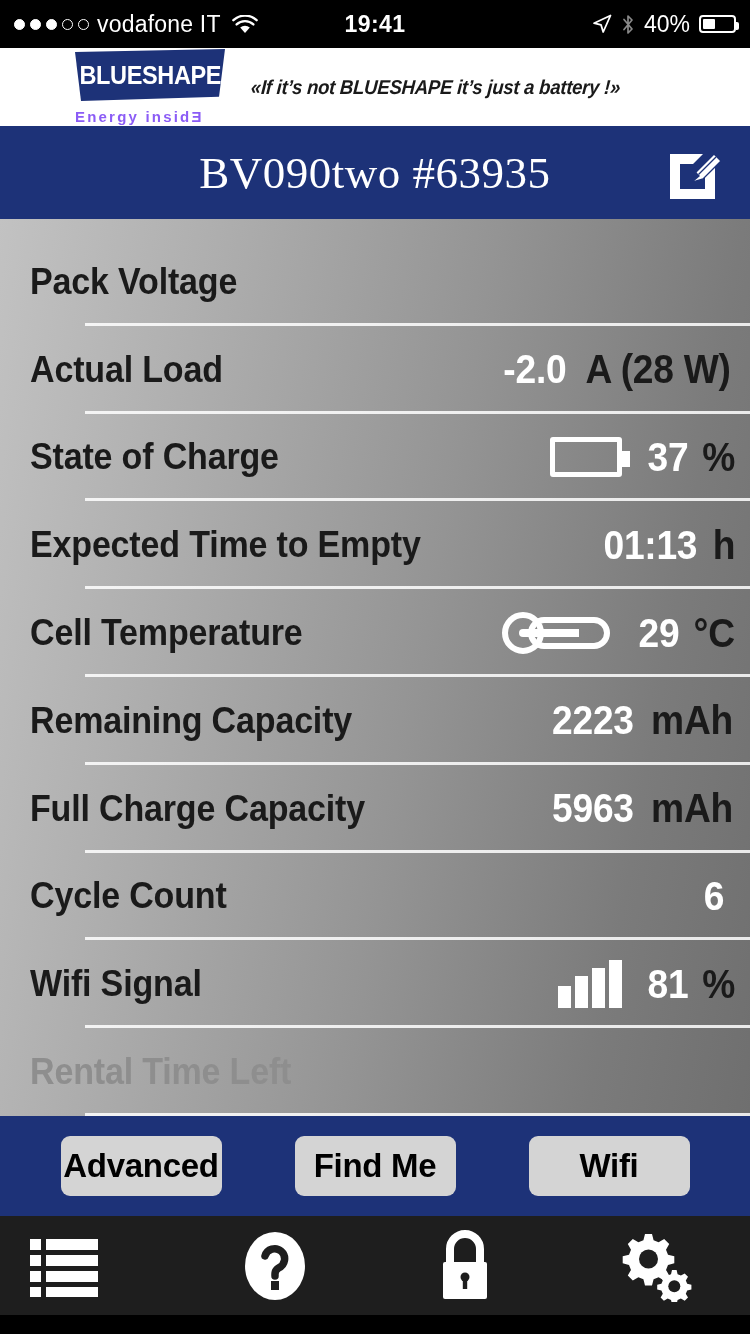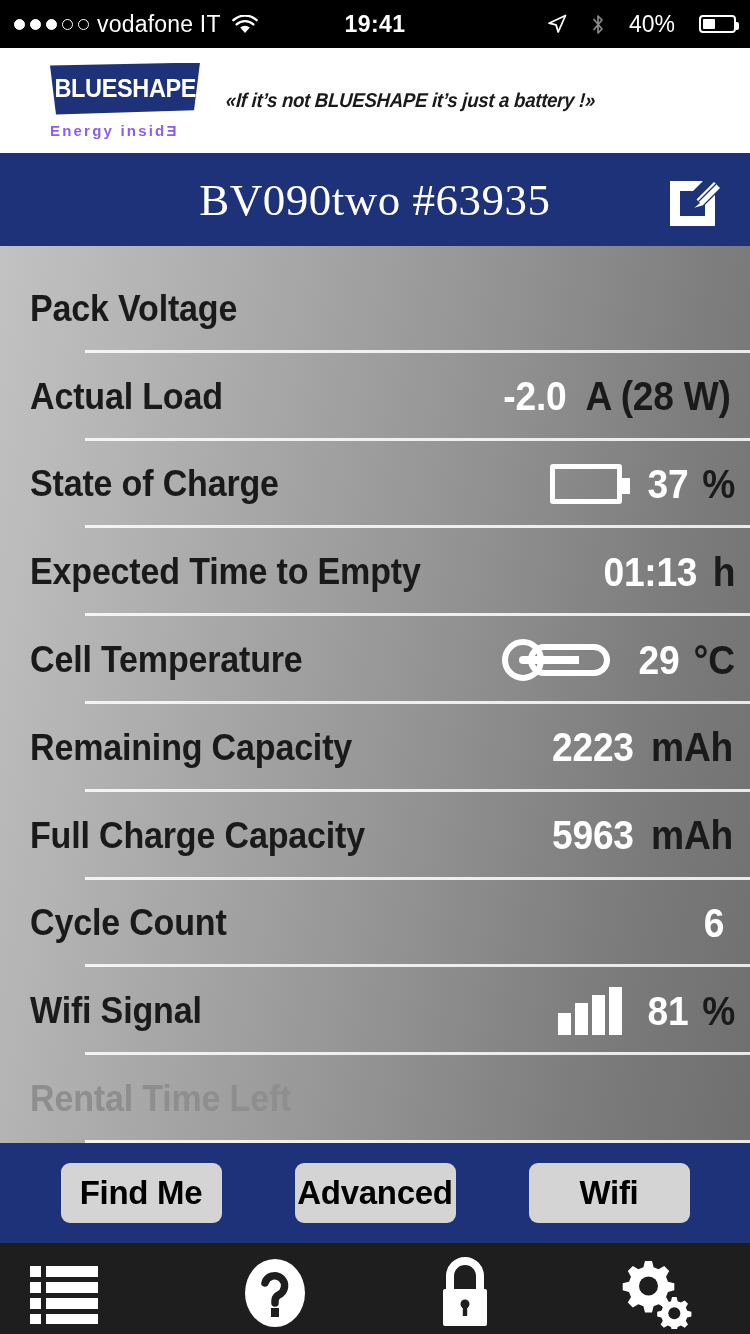--- a/index.html
+++ b/index.html
@@ -14,36 +14,36 @@
   .sb-left{ display:flex; align-items:center; gap:8px; }
   .dots{ display:flex; align-items:center; gap:5px; }
   .dot{ width:11px; height:11px; border-radius:50%; border:1.6px solid #fff; }
   .dot.filled{ background:#fff; }
   .carrier{ font-size:23px; letter-spacing:.2px; }
   .wifi-ic{ display:inline-block; margin-left:3px; }
   .sb-center{
     position:absolute; left:0; right:0; text-align:center;
     font-size:23px; font-weight:600; letter-spacing:.4px; pointer-events:none;
   }
-  .sb-right{ margin-left:auto; display:flex; align-items:center; gap:24px; }
+  .sb-right{ margin-left:auto; display:flex; align-items:center; gap:9px; }
   .pct{ font-size:23px; }
   .batt{
     width:37px; height:18px; border:2px solid #fff; border-radius:4px;
     position:relative; display:flex; align-items:center; padding:2px;
   }
   .batt::after{
     content:""; position:absolute; right:-5px; top:5px;
     width:3px; height:8px; background:#fff; border-radius:0 2px 2px 0;
   }
   .batt-fill{ height:100%; background:#fff; border-radius:1px; }
 
   
   .banner{
-    height:105px; background:#fff; display:flex; align-items:center;
-    padding-left:50px; gap:26px;
+    height:78px; background:#fff; display:flex; align-items:center;
+    padding-left:75px; gap:26px;
   }
   .logo{ width:150px; flex:none; }
   .logo-box{
     position:relative; height:52px; background:#1d3278;
     clip-path: polygon(0 6%, 100% 0, 96% 92%, 4% 100%);
     display:flex; align-items:center; justify-content:center;
   }
   .logo-word{
     color:#fff; font-size:25px; font-weight:bold; letter-spacing:-0.4px;
     font-family:"Liberation Sans", sans-serif; transform:scaleX(.94);
@@ -319,22 +319,22 @@
       <div class="valgroup">
         <span class="val"></span>
         <span class="unit"></span>
       </div>
     </div>
   </div>
 
 </div>
 
 <div class="actionbar">
+  <button class="abtn">Advanced</button>
   <button class="abtn">Find Me</button>
-  <button class="abtn">Advanced</button>
   <button class="abtn">Wifi</button>
 </div>
 
 <div class="tabbar">
   <div class="tab first">
     <span>
       <svg width="68" height="62" viewBox="0 0 68 62">
         <rect x="0" y="4" width="11" height="11" fill="#fff"></rect>
         <rect x="16" y="4" width="52" height="11" fill="#fff"></rect>
         <rect x="0" y="20" width="11" height="11" fill="#fff"></rect>

